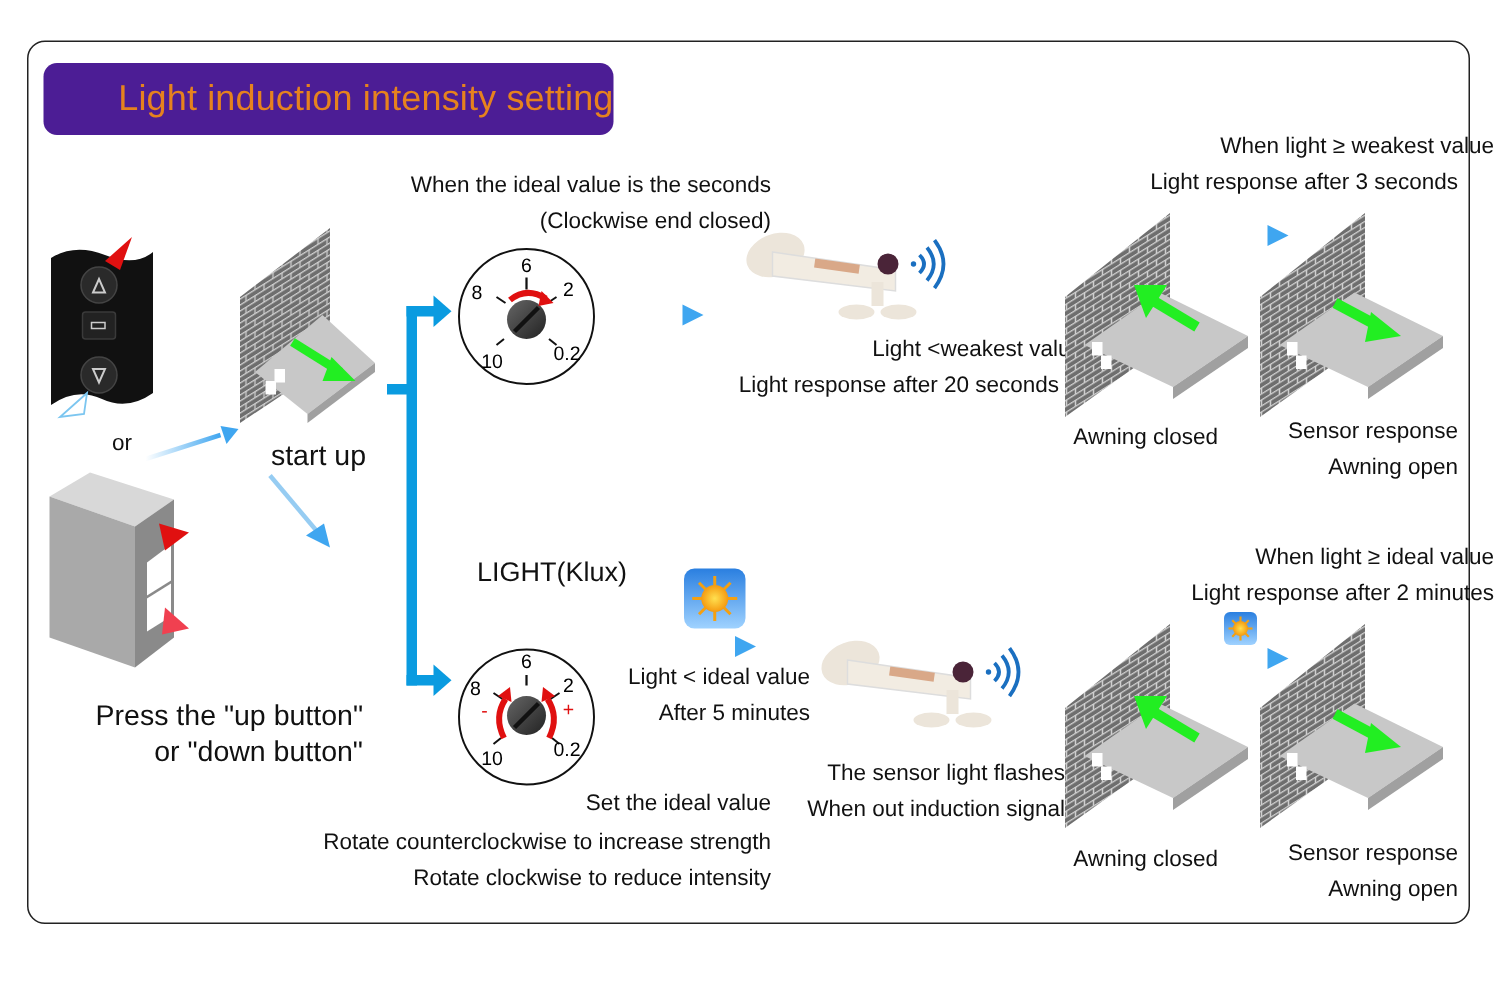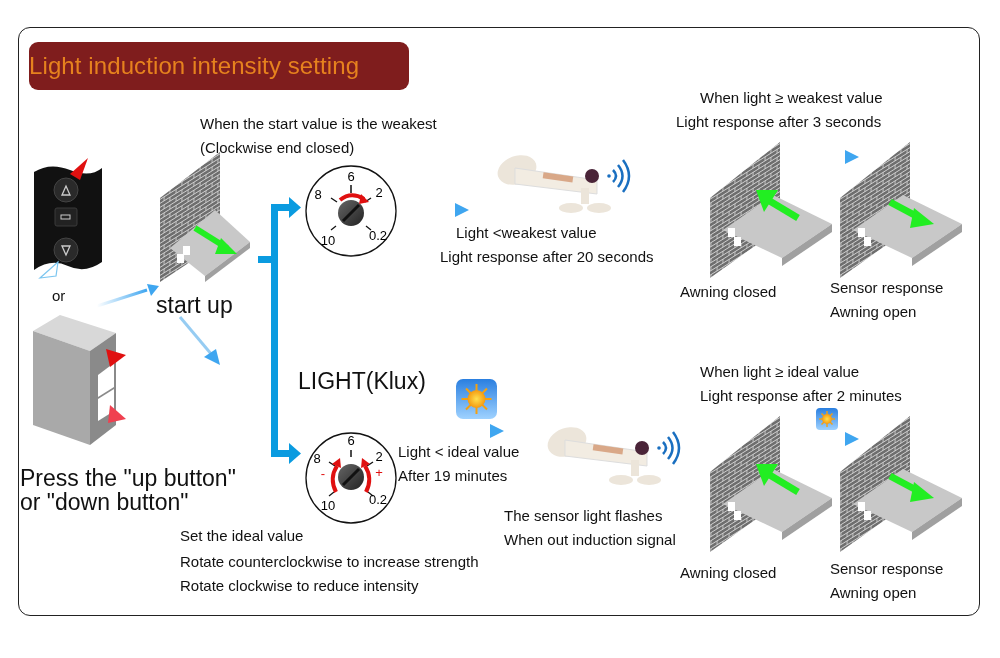--- a/index.html
+++ b/index.html
@@ -1,25 +1,25 @@
 <!DOCTYPE html>
 <html><head>
 <meta charset="utf-8">
 <style>
   html, body { margin: 0; padding: 0; background: #ffffff; }
   body { width: 1000px; height: 658px; position: relative; overflow: hidden;
          font-family: "Liberation Sans", sans-serif; color: #111; }
   .frame { position: absolute; left: 18px; top: 27px; width: 962px; height: 589px;
            border: 1.5px solid #222; border-radius: 12px; box-sizing: border-box; }
   .title-box { position: absolute; left: 29px; top: 42px; width: 380px; height: 48px;
-               background: #7f1d1d; border-radius: 9px; display: flex; align-items: center;
-               justify-content: flex-start; }
+               background: #4c1d95; border-radius: 9px; display: flex; align-items: center;
+               justify-content: flex-end; }
   .title-box span { color: #e6821e; font-size: 24px; letter-spacing: 0.1px; }
-  .txt { position: absolute; text-align: left; font-size: 15px; line-height: 24px; white-space: nowrap; }
-  .txt.big { font-size: 23px; line-height: 24px; }
+  .txt { position: absolute; text-align: right; font-size: 15px; line-height: 24px; white-space: nowrap; }
+  .txt.big { font-size: 19px; line-height: 24px; }
   .abs { position: absolute; }
   svg { overflow: visible; }
 </style>
 </head>
 <body>
 
 <svg width="0" height="0" style="position:absolute">
   <defs>
     <pattern id="brick" width="12" height="8" patternUnits="userSpaceOnUse" patternTransform="skewY(-32)">
       <rect width="12" height="8" fill="#6e6e6e"></rect>
@@ -97,23 +97,23 @@
 <div class="txt big" style="left:156px;top:293px;width:88px">start up</div>
 
 <svg class="abs" style="left:255px;top:195px" width="50" height="270">
   <rect x="3" y="61" width="17" height="7" fill="#0a9be0"></rect>
   <rect x="16" y="9" width="7" height="253" fill="#0a9be0"></rect>
   <rect x="16" y="9" width="20" height="7" fill="#0a9be0"></rect>
   <path d="M34 2 L46 12.5 L34 23 Z" fill="#0a9be0"></path>
   <rect x="16" y="255" width="20" height="7" fill="#0a9be0"></rect>
   <path d="M34 248 L46 258.5 L34 269 Z" fill="#0a9be0"></path>
 </svg>
-<div class="txt big" style="left:298px;top:369px;width:120px;font-size:23px">LIGHT(Klux)</div>
-
-<div class="txt" style="left:200px;top:112px;width:314px">When the start value is the weakest</div>
+<div class="txt big" style="left:298px;top:369px;width:120px;font-size:18px">LIGHT(Klux)</div>
+
+<div class="txt" style="left:200px;top:112px;width:314px">When the ideal value is the seconds</div>
 <div class="txt" style="left:200px;top:136px;width:314px">(Clockwise end closed)</div>
 
 <svg class="abs" style="left:303px;top:163px" width="96" height="96">
   <circle cx="48" cy="48" r="45" fill="#fff" stroke="#111" stroke-width="1.3"></circle>
   <circle cx="48" cy="50" r="13" fill="url(#knobG)"></circle>
   <line x1="40" y1="58" x2="56" y2="42" stroke="#111" stroke-width="3"></line>
   <line x1="48" y1="22" x2="48" y2="30" stroke="#111" stroke-width="1.5"></line>
   <line x1="28" y1="35" x2="34" y2="39" stroke="#111" stroke-width="1.3"></line>
   <line x1="68" y1="35" x2="62" y2="39" stroke="#111" stroke-width="1.3"></line>
   <line x1="28" y1="67" x2="33" y2="63" stroke="#111" stroke-width="1.3"></line>
@@ -214,21 +214,21 @@
     <line x1="11" y1="10.5" x2="32" y2="31.5"></line>
     <line x1="32" y1="10.5" x2="11" y2="31.5"></line>
   </g>
   <circle cx="21.5" cy="21" r="9" fill="url(#sunG)"></circle>
 </svg>
 <svg class="abs" style="left:448px;top:422px" width="60" height="18">
   <line x1="0" y1="9" x2="44" y2="9" stroke="url(#fadeArrow)" stroke-width="3"></line>
   <path d="M42 2 L56 9 L42 16 Z" fill="#3fa6f0"></path>
 </svg>
 <div class="txt" style="left:398px;top:440px;width:142px">Light &lt; ideal value</div>
-<div class="txt" style="left:398px;top:464px;width:142px">After 19 minutes</div>
+<div class="txt" style="left:398px;top:464px;width:142px">After 5 minutes</div>
 
 <svg class="abs" style="left:545px;top:412px" width="140" height="80">
   <ellipse cx="22" cy="30" rx="20" ry="14" fill="#ece5da" transform="rotate(-20 22 30)"></ellipse>
   <path d="M20 28 L102 40 L102 54 L20 44 Z" fill="#f2ece2" stroke="#ddd"></path>
   <rect x="48" y="34" width="30" height="6" fill="#d9a888" transform="rotate(8 60 37)"></rect>
   <circle cx="97" cy="36" r="7" fill="#4a2438"></circle>
   <rect x="86" y="48" width="8" height="16" fill="#ece5da"></rect>
   <ellipse cx="76" cy="68" rx="12" ry="5" fill="#ece5da"></ellipse>
   <ellipse cx="104" cy="68" rx="12" ry="5" fill="#ece5da"></ellipse>
   <path d="M118 30 Q124 36 118 42" fill="none" stroke="#1a6fc0" stroke-width="2.5"></path>

